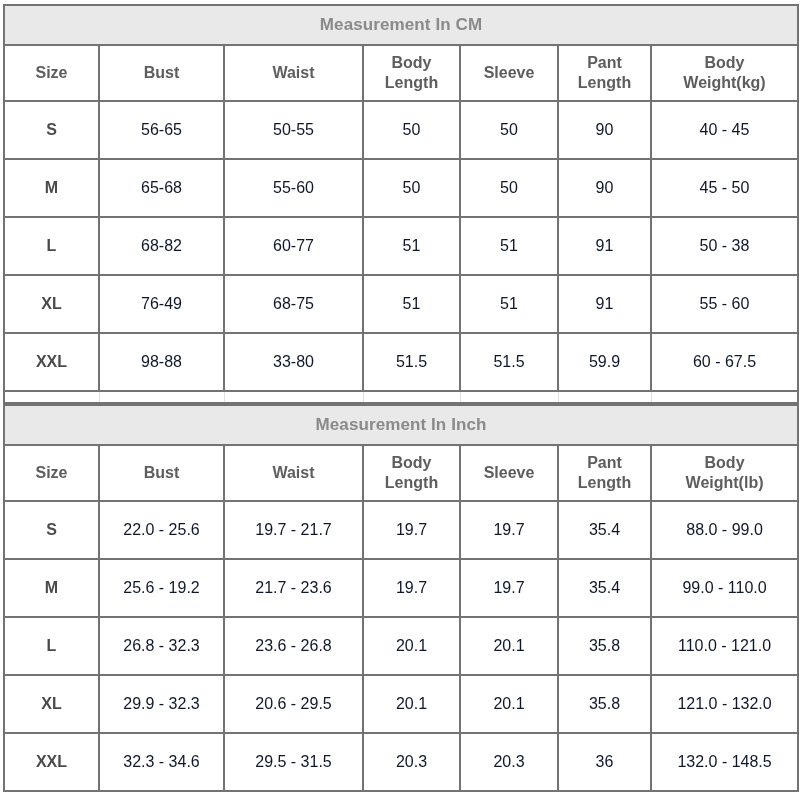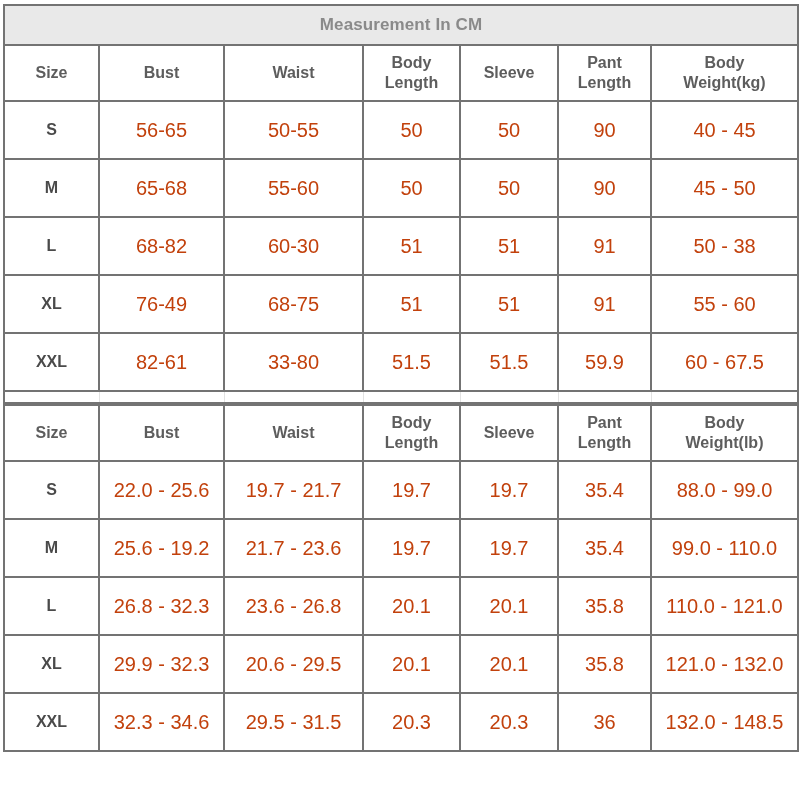--- a/index.html
+++ b/index.html
@@ -58,22 +58,22 @@
   }
 
   
   .size-cell {
     color: #4a4a4a;
     font-size: 16px;
     font-weight: bold;
     height: 56px;
   }
   .val-cell {
-    color: #c2410c;
-    font-size: 20px;
+    color: #0f172a;
+    font-size: 16px;
     font-weight: normal;
     height: 56px;
   }
 
   
   .spacer-row td {
     height: 10px;
     border: 1px solid #dcdcdc;
     border-left-color: #e2e2e2;
     border-right-color: #e2e2e2;
@@ -155,38 +155,38 @@
         <td class="val-cell">65-68</td>
         <td class="val-cell">55-60</td>
         <td class="val-cell">50</td>
         <td class="val-cell">50</td>
         <td class="val-cell">90</td>
         <td class="val-cell">45 - 50</td>
       </tr>
       <tr>
         <td class="size-cell">L</td>
         <td class="val-cell">68-82</td>
-        <td class="val-cell">60-30</td>
+        <td class="val-cell">60-77</td>
         <td class="val-cell">51</td>
         <td class="val-cell">51</td>
         <td class="val-cell">91</td>
         <td class="val-cell">50 - 38</td>
       </tr>
       <tr>
         <td class="size-cell">XL</td>
         <td class="val-cell">76-49</td>
         <td class="val-cell">68-75</td>
         <td class="val-cell">51</td>
         <td class="val-cell">51</td>
         <td class="val-cell">91</td>
         <td class="val-cell">55 - 60</td>
       </tr>
       <tr>
         <td class="size-cell">XXL</td>
-        <td class="val-cell">82-61</td>
+        <td class="val-cell">98-88</td>
         <td class="val-cell">33-80</td>
         <td class="val-cell">51.5</td>
         <td class="val-cell">51.5</td>
         <td class="val-cell">59.9</td>
         <td class="val-cell">60 - 67.5</td>
       </tr>
 
       <tr class="spacer-row">
         <td></td>
         <td></td>
@@ -206,20 +206,23 @@
       <col class="c-size">
         <col class="c-bust">
         <col class="c-waist">
         <col class="c-body">
       <col class="c-sleeve">
         <col class="c-pant">
         <col class="c-weight">
     </colgroup>
     <tbody>
       <tr>
+        <td class="table-title" colspan="7">Measurement In Inch</td>
+      </tr>
+      <tr>
         <td class="col-head">
           <span>Size</span>
         </td>
         <td class="col-head">
           <span>Bust</span>
         </td>
         <td class="col-head">
           <span>Waist</span>
         </td>
         <td class="col-head">

